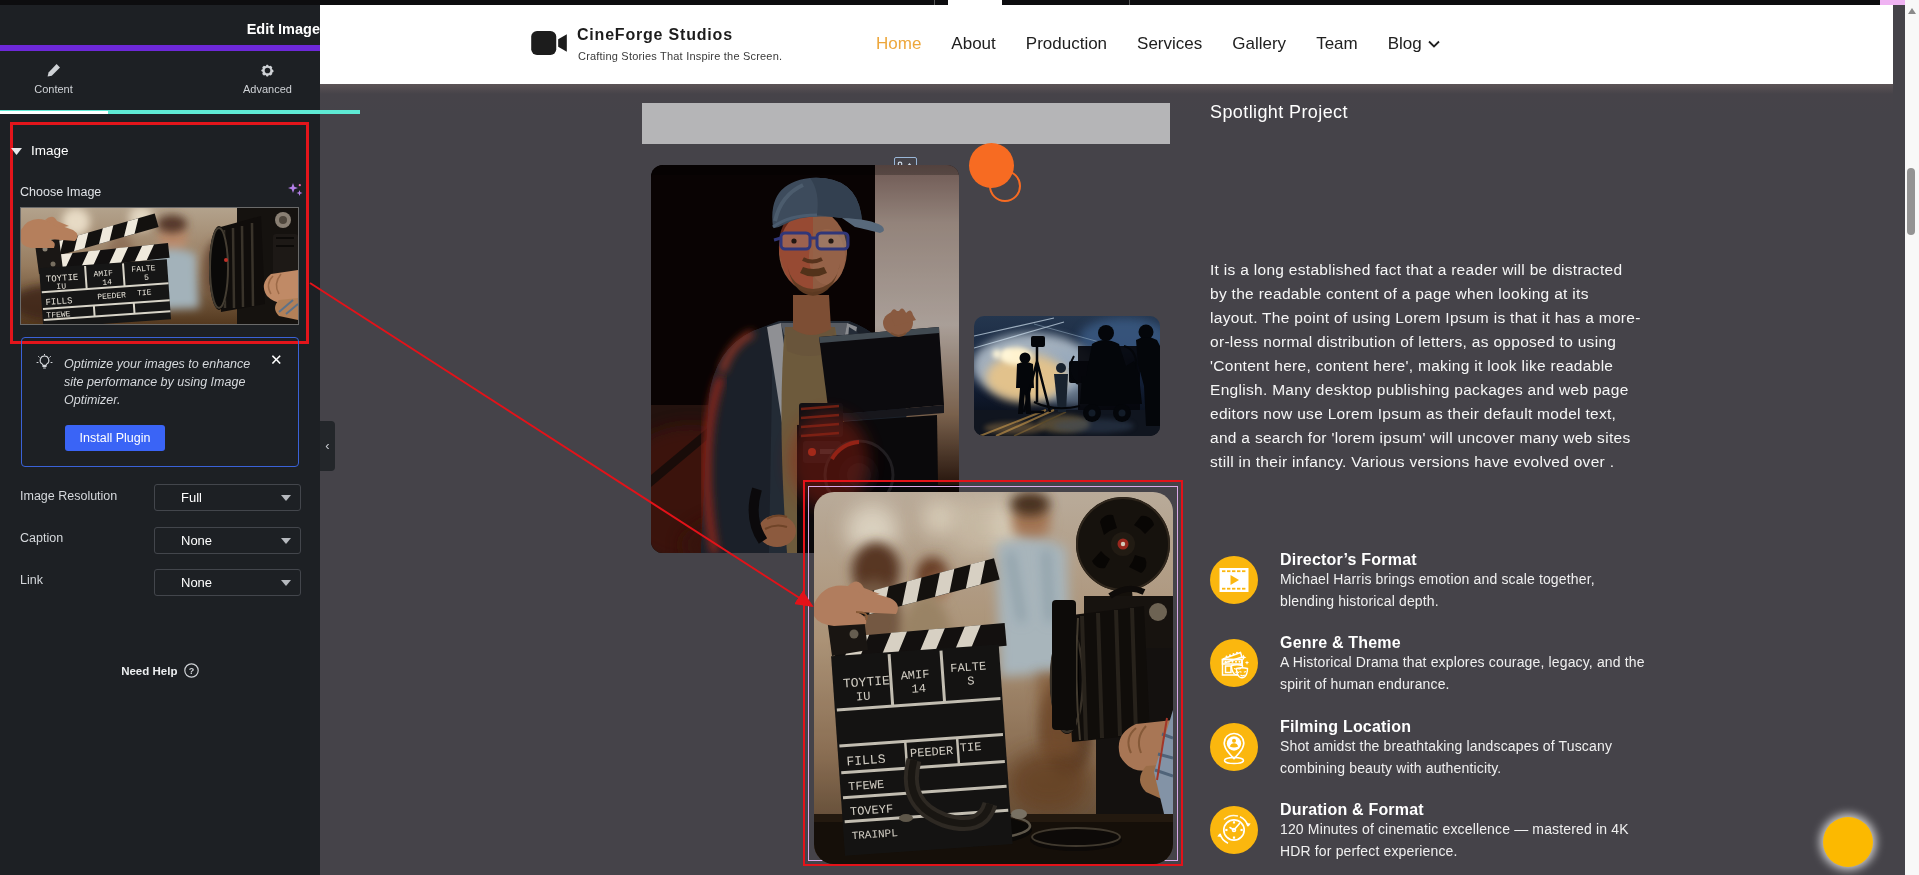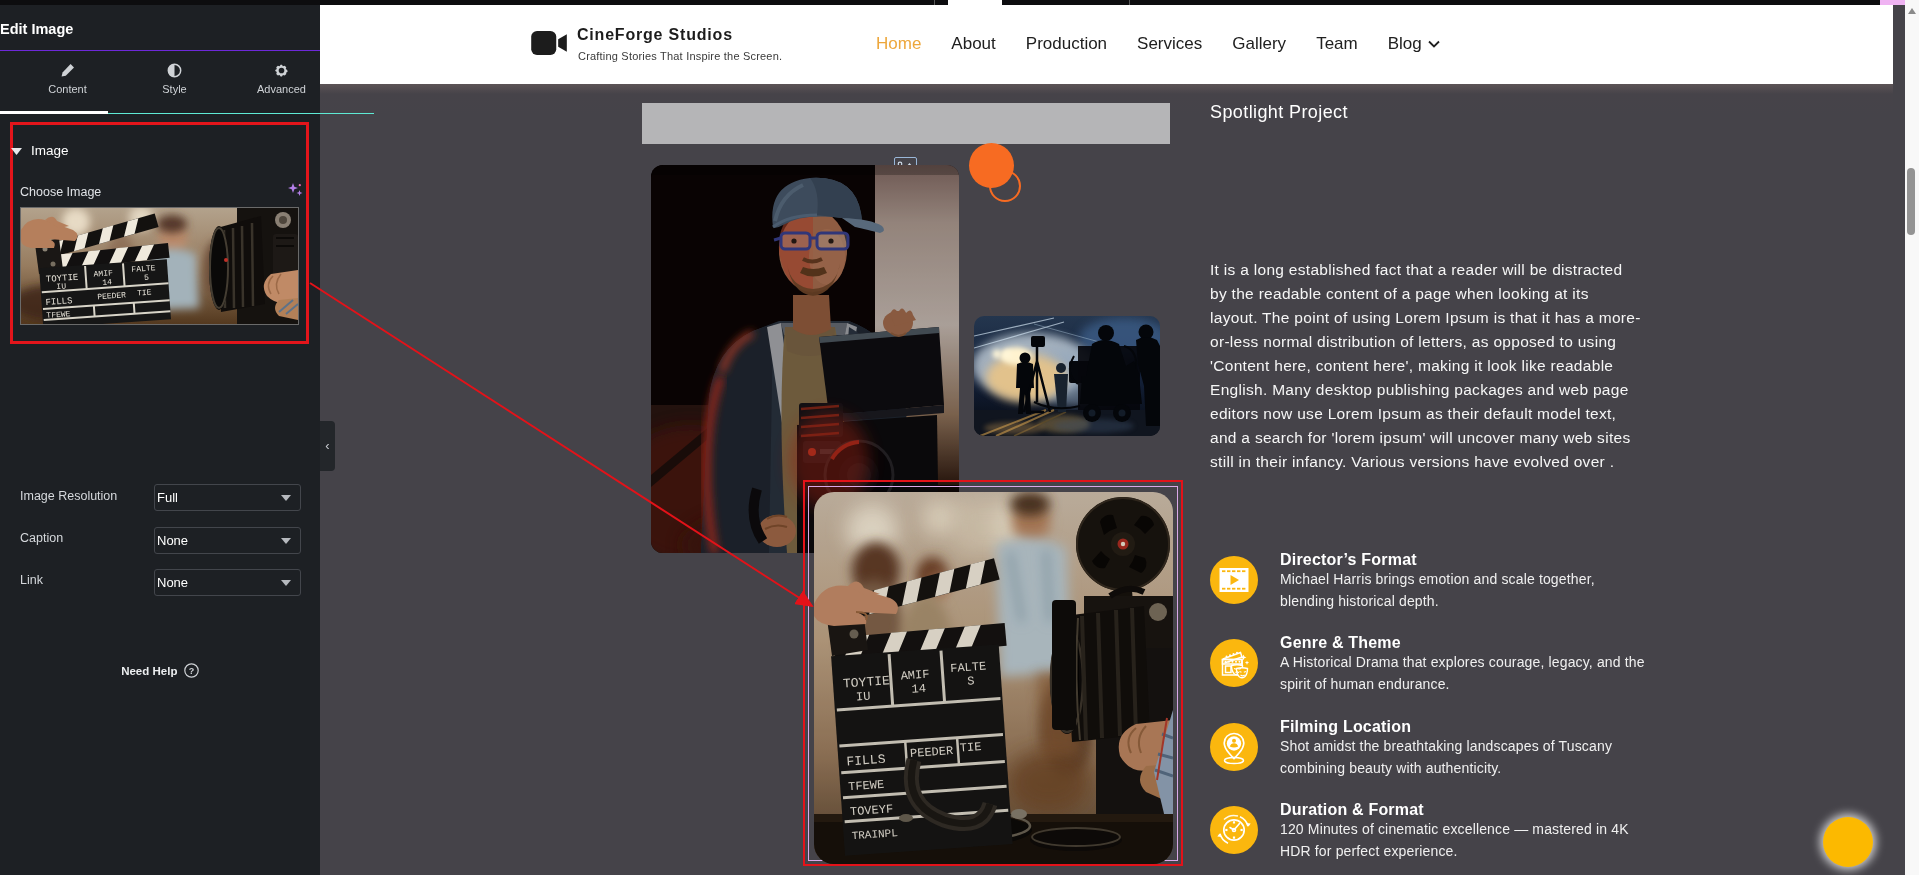--- a/index.html
+++ b/index.html
@@ -6,39 +6,39 @@
 html,body{width:1919px;height:875px;overflow:hidden;background:#454349;font-family:"Liberation Sans",sans-serif}
 .abs{position:absolute}
 
 #topstrip{position:absolute;left:0;top:0;width:1919px;height:5px;background:#0d0d0f;z-index:50}
 #topstrip .notch{position:absolute;left:948px;top:0;width:54px;height:5px;background:#fff}
 #topstrip .pink{position:absolute;left:1880px;top:0;width:25px;height:5px;background:#efb3f2}
 #topstrip .sep1{position:absolute;left:934px;top:0;width:1px;height:5px;background:#585858}
 #topstrip .sep2{position:absolute;left:1129px;top:0;width:1px;height:5px;background:#585858}
 
 #sidebar{position:absolute;left:0;top:5px;width:320px;height:870px;background:#1d2024;color:#d5d8dc;z-index:10}
-#sb-title{position:absolute;left:0;top:0;width:320px;height:46px;line-height:48px;text-align:left;color:#fff;font-size:14.5px;font-weight:bold;border-bottom:1px solid #6d28d9}
-#sb-tabs{position:absolute;left:14px;top:46px;width:360px;height:63px;border-bottom:1px solid #5eead4}
+#sb-title{position:absolute;left:0;top:0;width:320px;height:46px;line-height:48px;text-align:right;color:#fff;font-size:14.5px;font-weight:bold;border-bottom:6px solid #6d28d9}
+#sb-tabs{position:absolute;left:0;top:46px;width:360px;height:63px;border-bottom:4px solid #5eead4}
 .tab{position:absolute;top:0;width:107px;height:63px;text-align:center}
 .tab .ticon{display:block;margin:12px auto 5px;width:15px;height:15px}
 .tab .tlabel{font-size:11px;color:#cfd2d6}
 #tab-underline{position:absolute;left:0;top:106px;width:108px;height:3px;background:#fff;z-index:3}
 
 #redbox{position:absolute;left:10px;top:117px;width:299px;height:222px;border:3px solid #e3151b}
 #sec-image-head{position:absolute;left:11px;top:138px;width:200px;height:20px;color:#fff;font-size:13.5px;font-weight:normal}
 #choose-label{position:absolute;left:20px;top:180px;font-size:12.5px;color:#dfe2e6}
 #thumb{position:absolute;left:20px;top:202px;width:279px;height:118px;border:1px solid #6a6a6a;overflow:hidden}
 
 #notice{position:absolute;left:21px;top:332px;width:278px;height:130px;border:1px solid #3a62d8;border-radius:4px}
 #notice .ntext{position:absolute;left:42px;top:17px;width:190px;font-size:12.5px;font-style:italic;line-height:18px;color:#d5d8dc}
 #notice .nclose{position:absolute;right:16px;top:16px;width:12px;height:12px;color:#fff;font-size:15px;line-height:12px}
 #btn-install{position:absolute;left:43px;top:87px;width:100px;height:26px;background:#3a64f6;border-radius:3px;color:#fff;font-size:12.5px;text-align:center;line-height:26px}
 
 .ctl-label{position:absolute;left:20px;font-size:12.5px;color:#d5d8dc}
-.ctl-select{position:absolute;left:154px;width:147px;height:27px;border:1px solid #43464c;border-radius:3px;color:#fff;font-size:13px;line-height:25px;padding-left:2px}
+.ctl-select{position:absolute;left:154px;width:147px;height:27px;border:1px solid #43464c;border-radius:3px;color:#fff;font-size:13px;line-height:25px;padding-left:26px}
 .ctl-select .car{position:absolute;right:9px;top:10px;width:0;height:0;border-left:5px solid transparent;border-right:5px solid transparent;border-top:6px solid #b6b9be}
 #need-help{position:absolute;left:0;top:658px;width:320px;text-align:center;color:#eceef0;font-size:11.5px;font-weight:bold}
 
 #handle{position:absolute;left:320px;top:421px;width:15px;height:50px;background:#23262a;border-radius:0 4px 4px 0;color:#c8cbd0;font-size:13px;line-height:50px;text-align:center;z-index:11}
 
 #canvas{position:absolute;left:308px;top:5px;width:1596px;height:870px;background:#454349;overflow:hidden}
 #site-header{position:absolute;left:0;top:0;width:1585px;height:79px;background:#fff}
 #logo-icon{position:absolute;left:223px;top:25px;width:37px;height:26px}
 #logo-name{position:absolute;left:269px;top:21px;font-size:16px;font-weight:bold;color:#1c1c1c;letter-spacing:.8px}
 #logo-sub{position:absolute;left:270px;top:45px;font-size:11px;color:#3a3a3a;letter-spacing:.2px}
@@ -82,27 +82,20 @@
   </div>
 
 <div id="sidebar">
   <div id="sb-title">Edit Image</div>
   <div id="sb-tabs">
     <div class="tab" style="left:0">
         <svg class="ticon" viewBox="0 0 16 16">
           <path d="M11.3 1.1l3.6 3.6-8.8 8.8-4.4 1 1-4.5z" fill="#cfd2d6"></path>
         </svg>
         <div class="tlabel">Content</div>
-      </div>
-    <div class="tab" style="left:107px">
-        <svg class="ticon" viewBox="0 0 16 16">
-          <circle cx="8" cy="8" r="6.6" fill="none" stroke="#cfd2d6" stroke-width="1.6"></circle>
-          <path d="M8 1.4 A6.6 6.6 0 0 0 8 14.6 Z" fill="#cfd2d6"></path>
-        </svg>
-        <div class="tlabel">Style</div>
       </div>
     <div class="tab" style="left:214px">
         <svg class="ticon" viewBox="0 0 16 16">
           <path d="M8 5a3 3 0 1 0 0 6 3 3 0 0 0 0-6zm6.5 4.2-1.6 1.2.2 1.2-1.7 1.7-1.9-.6-1 1.6H7l-1-1.6-1.9.6-1.7-1.7.6-1.9L1.4 8.5v-1l1.6-1 -.6-1.9L4.1 2.9l1.9.6 1-1.6h1.5l1 1.6 1.9-.6 1.7 1.7-.6 1.9 1.6 1z" fill="#cfd2d6"></path>
         </svg>
         <div class="tlabel">Advanced</div>
       </div>
   </div>
   <div id="tab-underline"></div>
   <div id="redbox"></div>
@@ -176,20 +169,29 @@
       <text x="124" y="75" font-size="8" fill="#e8e4da" font-family="Liberation Mono,monospace">5</text>
       <text x="24" y="93" font-size="9" fill="#e8e4da" font-family="Liberation Mono,monospace">FILLS</text>
       <text x="76" y="91" font-size="8" fill="#e8e4da" font-family="Liberation Mono,monospace">PEEDER</text>
       <text x="116" y="90" font-size="8" fill="#e8e4da" font-family="Liberation Mono,monospace">TIE</text>
       <text x="24" y="106" font-size="8" fill="#e8e4da" font-family="Liberation Mono,monospace">TFEWE</text>
     </g>
 
     <path d="M0 22 Q8 8 24 12 L52 22 Q60 27 54 33 L28 31 Q36 34 33 40 L10 40 Q0 38 0 32 Z" fill="#b57f5c"></path>
     <path d="M24 12 q8 -7 12 1 l12 5 -10 2 z" fill="#b57f5c"></path>
   </svg></div>
+  <div id="notice">
+    <svg class="abs" style="left:14px;top:16px" width="17" height="17" viewBox="0 0 17 17">
+        <path d="M8.5 2a4.3 4.3 0 0 0-2.4 7.9c.4.3.7.8.7 1.3h3.4c0-.5.3-1 .7-1.3A4.3 4.3 0 0 0 8.5 2zm-1.6 10.4h3.2M7.6 14h1.8" stroke="#d5d8dc" stroke-width="1.1" fill="none" stroke-linecap="round"></path>
+        <path d="M8.5 0v1M2.5 2.5l.7.7M14.5 2.5l-.7.7M1 8.5h1M15 8.5h1" stroke="#d5d8dc" stroke-width="1" stroke-linecap="round"></path>
+      </svg>
+    <div class="ntext">Optimize your images to enhance site performance by using Image Optimizer.</div>
+    <div class="nclose">✕</div>
+    <div id="btn-install">Install Plugin</div>
+  </div>
   <div class="ctl-label" style="top:484px">Image Resolution</div>
   <div class="ctl-select" style="top:479px">Full<span class="car"></span></div>
   <div class="ctl-label" style="top:526px">Caption</div>
   <div class="ctl-select" style="top:522px">None<span class="car"></span></div>
   <div class="ctl-label" style="top:568px">Link</div>
   <div class="ctl-select" style="top:564px">None<span class="car"></span></div>
   <div id="need-help">Need Help&nbsp;&nbsp;<svg width="15" height="15" viewBox="0 0 15 15" style="vertical-align:-3px">
         <circle cx="7.5" cy="7.5" r="6.7" fill="none" stroke="#cfd2d6" stroke-width="1.2"></circle>
         <text x="7.5" y="10.6" text-anchor="middle" font-size="9" fill="#cfd2d6" font-family="Liberation Sans">?</text>
       </svg></div>

